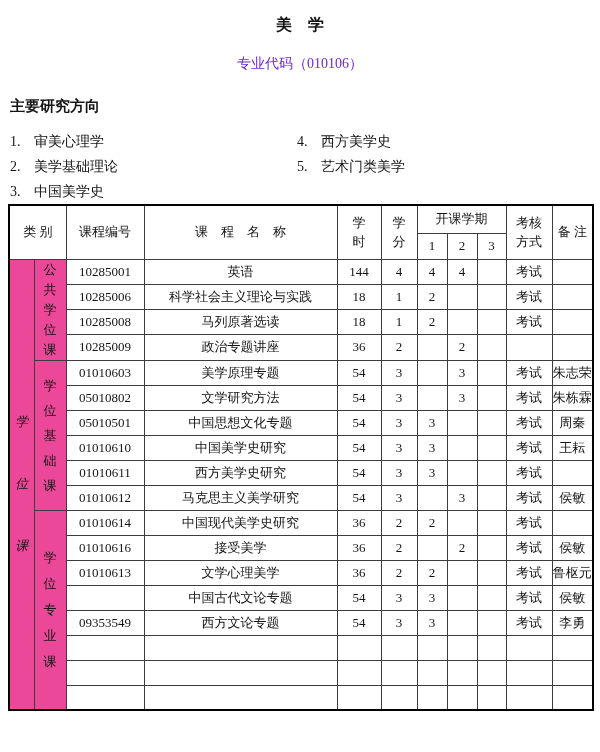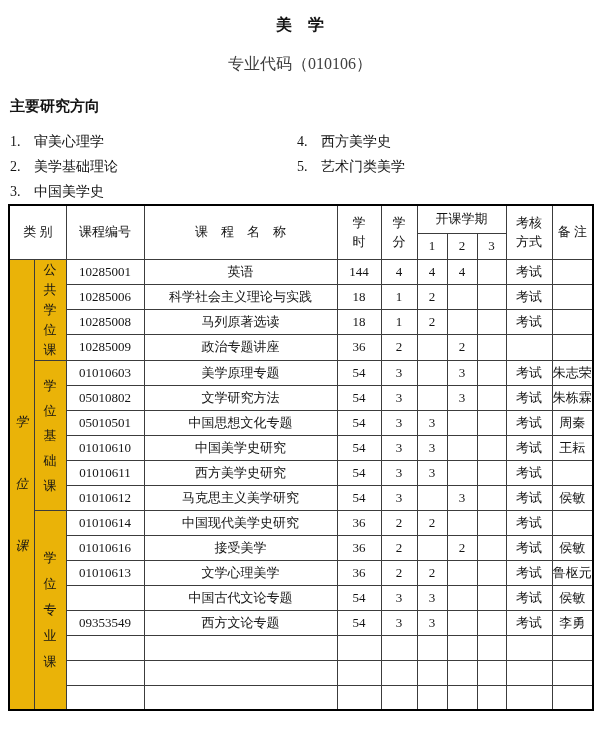--- a/index.html
+++ b/index.html
@@ -9,21 +9,21 @@
     overflow:hidden;
   }
   .page { padding:6px 8px 0 8px; }
 
   .doc-title {
     font-family:"Liberation Sans","DejaVu Sans",sans-serif;
     font-weight:bold; font-size:16px; line-height:30px;
     text-align:center; margin:4px 0 0 0;
   }
   .subtitle {
-    text-align:center; font-size:16px; line-height:18px; margin-top:15px; color:#404040;
+    text-align:center; font-size:14px; line-height:18px; margin-top:15px; color:#6d28d9;
   }
   .research-heading {
     font-family:"Liberation Sans","DejaVu Sans",sans-serif;
     font-weight:bold; font-size:15px; line-height:20px; margin:23px 0 0 2px;
   }
   .directions {
     margin-top:13px; padding-left:2px;
     display:grid; grid-template-columns:287px 1fr;
     grid-template-rows:repeat(3,25px); grid-auto-flow:column;
     align-items:center; font-size:14px;
@@ -42,21 +42,21 @@
   .courses th, .courses td {
     border:1px solid #3c3c3c; padding:0; font-weight:normal;
     text-align:center; vertical-align:middle; overflow:hidden;
     font-size:13px; color:#141414;
   }
   .courses thead tr.h1 { height:28px; }
   .courses thead tr.h2 { height:26px; }
   .courses tbody tr { height:25px; }
 
   .c-name { text-align:left; padding-left:8px;margin-left:24px; }
-  .cat-cell { background:#eab308; }
+  .cat-cell { background:#ec4899; }
 
   .wrap-narrow { display:inline-block; width:15px; word-break:break-all; line-height:1.5; }
   .wrap-mid    { display:inline-block; width:30px; word-break:break-all; line-height:1.5; }
 
   .v-text { display:inline-block; width:15px; word-break:break-all; text-align:center; }
   .v-outer { line-height:62px;font-style:italic; }
   .v-g0 { line-height:20px; }
   .v-g1 { line-height:25px; }
   .v-g2 { line-height:26px; }
 </style>

